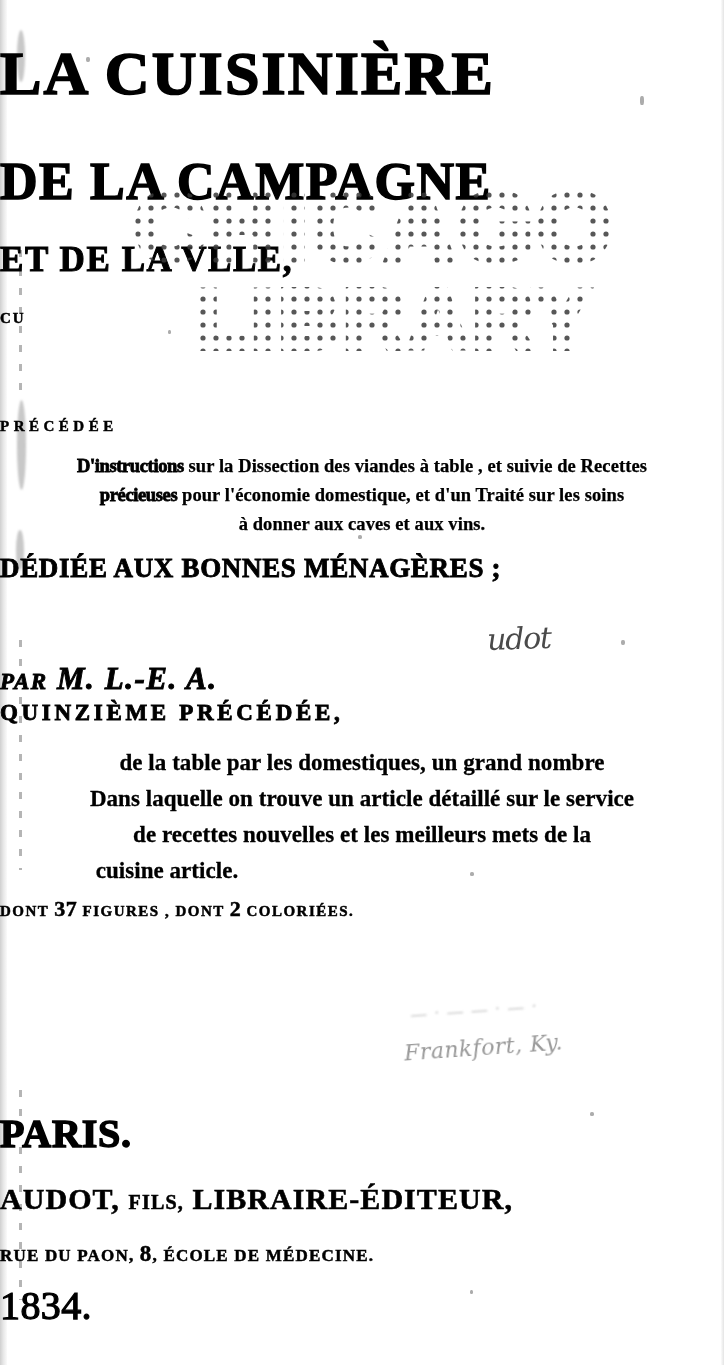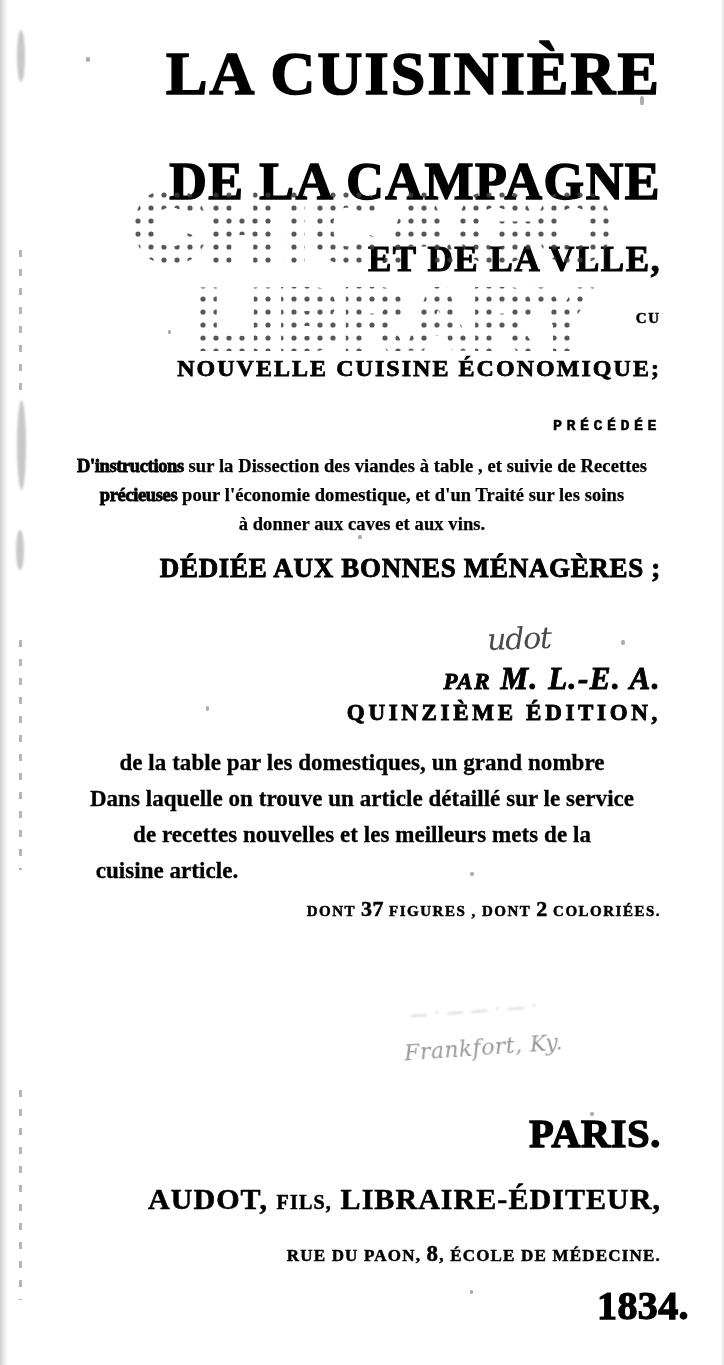--- a/index.html
+++ b/index.html
@@ -47,21 +47,21 @@
     border-radius: 50%;
     background: rgba(110,110,110,0.38);
     filter: blur(1.2px);
   }
 
   
   .line {
     position: absolute;
     left: 0;
     width: 661px;
-    text-align: right;
+    text-align: left;
     white-space: nowrap;
   }
 
   
   .display {
     font-family: "Liberation Serif", "DejaVu Serif", serif;
     font-weight: bold;
     letter-spacing: 0.02em;
     -webkit-text-stroke: 1.1px #000;
   }
@@ -90,21 +90,20 @@
   .t-nouvelle {
     font-size: 24px;
     font-weight: bold;
     letter-spacing: 0.085em;
     -webkit-text-stroke: 0.75px #000;
   }
   .t-precedee {
     font-size: 15px;
     font-weight: bold;
     letter-spacing: 0.30em;
-    font-family: Liberation Mono, monospace;
     -webkit-text-stroke: 0.45px #000;
   }
   .t-desc {
     font-size: 18.5px;
     font-weight: bold;
     letter-spacing: 0.005em;
     -webkit-text-stroke: 0.25px #000;
   }
   .t-desc .lead {
     -webkit-text-stroke: 0.8px #000;
@@ -167,23 +166,22 @@
     font-size: 17px;
     font-weight: bold;
     letter-spacing: 0.07em;
     -webkit-text-stroke: 0.5px #000;
   }
   .t-adresse .num {
     font-size: 23px;
   }
   .t-annee {
     font-size: 40px;
-    font-weight: bold;
+    font-weight: normal;
     letter-spacing: 0.01em;
-    padding-left: 28px;
     -webkit-text-stroke: 1.25px #000;
   }
 
   
   .para-block {
     position: absolute;
     width: 724px;
     text-align: center;
   }
   .para-block .pline {
@@ -272,21 +270,20 @@
   <div class="speck" style="left:206px;top:706px;width:3px;height:5px;"></div>
 
   <div class="line display t-main" style="top:38px;">LA CUISINIÈRE</div>
 
   <div class="line display t-sub1" style="top:152px;">DE LA CAMPAGNE</div>
 
   <div class="line display t-sub2" style="top:240px;">ET DE LA VLLE,</div>
 
   <div class="line display t-ou" style="top:310px;">CU</div>
 
-  <div class="line display t-nouvelle" style="top:355px;">NOUVELLE CUISINE ÉCONOMIQUE;</div>
 
   <div class="line display t-precedee" style="top:418px;">PRÉCÉDÉE</div>
 
   <div class="para-block" style="top:452px;">
     <div class="pline t-desc" style="line-height:29px;">
       <span class="lead">D'instructions</span><span> sur la Dissection des viandes à table , et suivie de Recettes</span>
     </div>
     <div class="pline t-desc" style="line-height:29px;">
       <span class="lead">précieuses</span><span> pour l'économie domestique, et d'un Traité sur les soins</span>
     </div>
@@ -294,21 +291,21 @@
   </div>
 
   <div class="line display t-dedicace" style="top:553px;">DÉDIÉE AUX BONNES MÉNAGÈRES ;</div>
 
   <div class="line display t-par" style="top:661px;font-style:italic;">
     <span class="smallcaps">PAR</span>
     <span>M. L.-E. A.</span>
   </div>
   <div class="ink" id="sig-udot">udot</div>
 
-  <div class="line display t-edition" style="top:700px;">QUINZIÈME ÉDITION,</div>
+  <div class="line display t-edition" style="top:700px;">QUINZIÈME PRÉCÉDÉE,</div>
 
   <div class="para-block" style="top:745px;">
     <div class="pline t-para" style="line-height:36px;">de la table par les domestiques, un grand nombre</div>
     <div class="pline t-para" style="line-height:36px;">Dans laquelle on trouve un article détaillé sur le service</div>
     <div class="pline t-para" style="line-height:36px;">de recettes nouvelles et les meilleurs mets de la</div>
     <div class="pline t-para" style="line-height:36px; text-align:center; padding-right:390px;">cuisine article.</div>
   </div>
 
   <div class="line display t-figures" style="top:896px;">
     <span>DONT</span>

